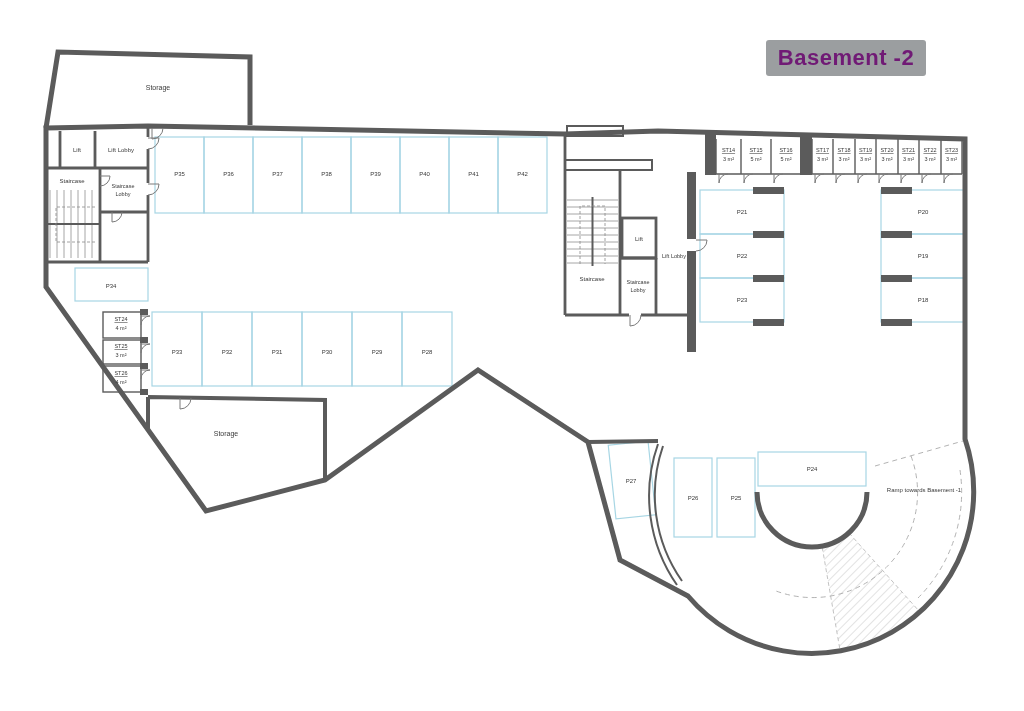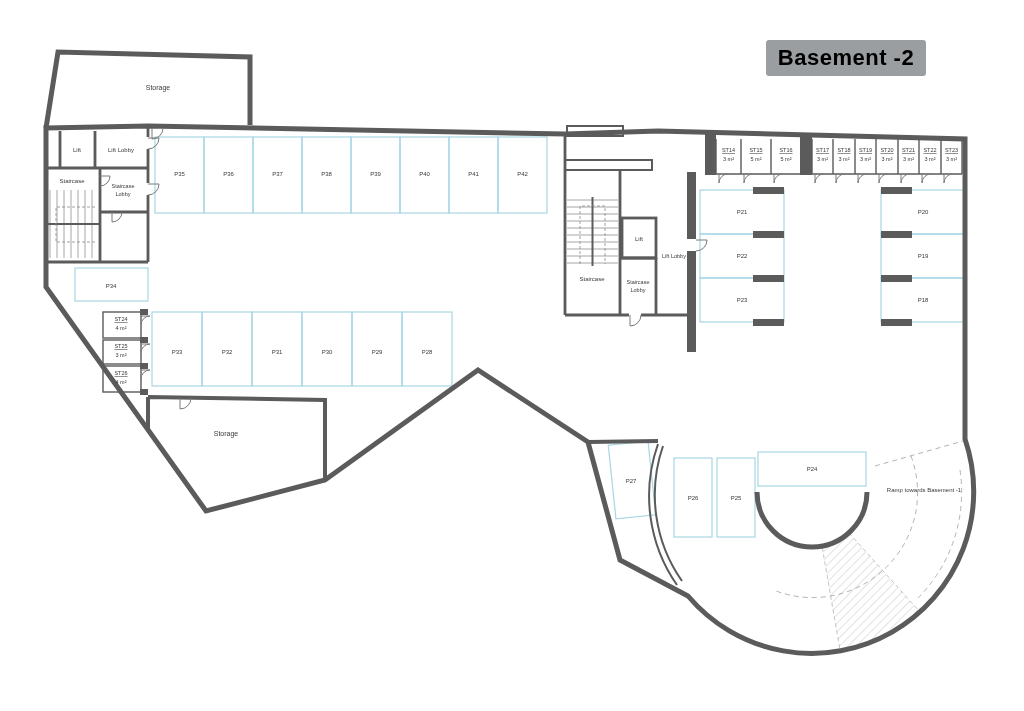--- a/index.html
+++ b/index.html
@@ -1,20 +1,20 @@
 <!DOCTYPE html>
 <html><head>
 <meta charset="utf-8">
 <style>
   html,body{margin:0;padding:0;background:#ffffff;}
   #app{position:relative;width:1024px;height:711px;background:#ffffff;overflow:hidden;
        font-family:"Liberation Sans",sans-serif;}
   #plan{position:absolute;left:0;top:0;}
   #badge{position:absolute;left:766px;top:40px;width:160px;height:36px;background:#9b9ea0;
-         color:#000000;font-size:22px;font-weight:bold;text-align:center;line-height:36px;
+         color:#701a75;font-size:22px;font-weight:bold;text-align:center;line-height:36px;
          border-radius:3px;letter-spacing:.5px;}
   svg text{font-family:"Liberation Sans",sans-serif;fill:#3a3a3a;text-anchor:middle;}
   .t6{font-size:6px}.t55{font-size:5.5px}.t7{font-size:7px}
   .st-id{text-decoration:underline}
   .wall{stroke:#5b5b5b;fill:none;stroke-linejoin:miter}
   .w5{stroke-width:5}.w4{stroke-width:4}.w3{stroke-width:2.8}.w2{stroke-width:2}.w15{stroke-width:1.4}
   .fillwall{fill:#5b5b5b;stroke:none}
   .stall{stroke:#a7d6e4;stroke-width:1.2;fill:none}
   .tread{stroke:#9c9c9c;stroke-width:0.9}
   .door{stroke:#7a7a7a;stroke-width:1;fill:none}

